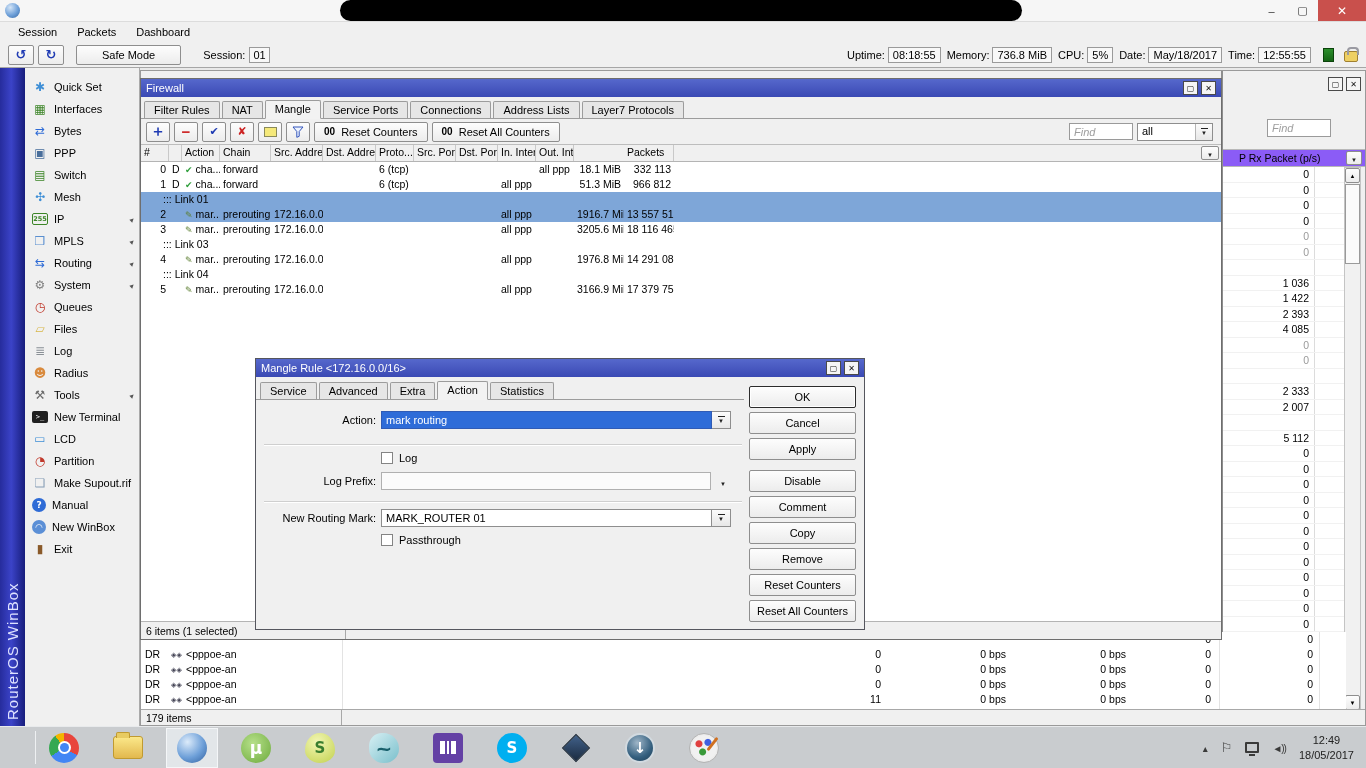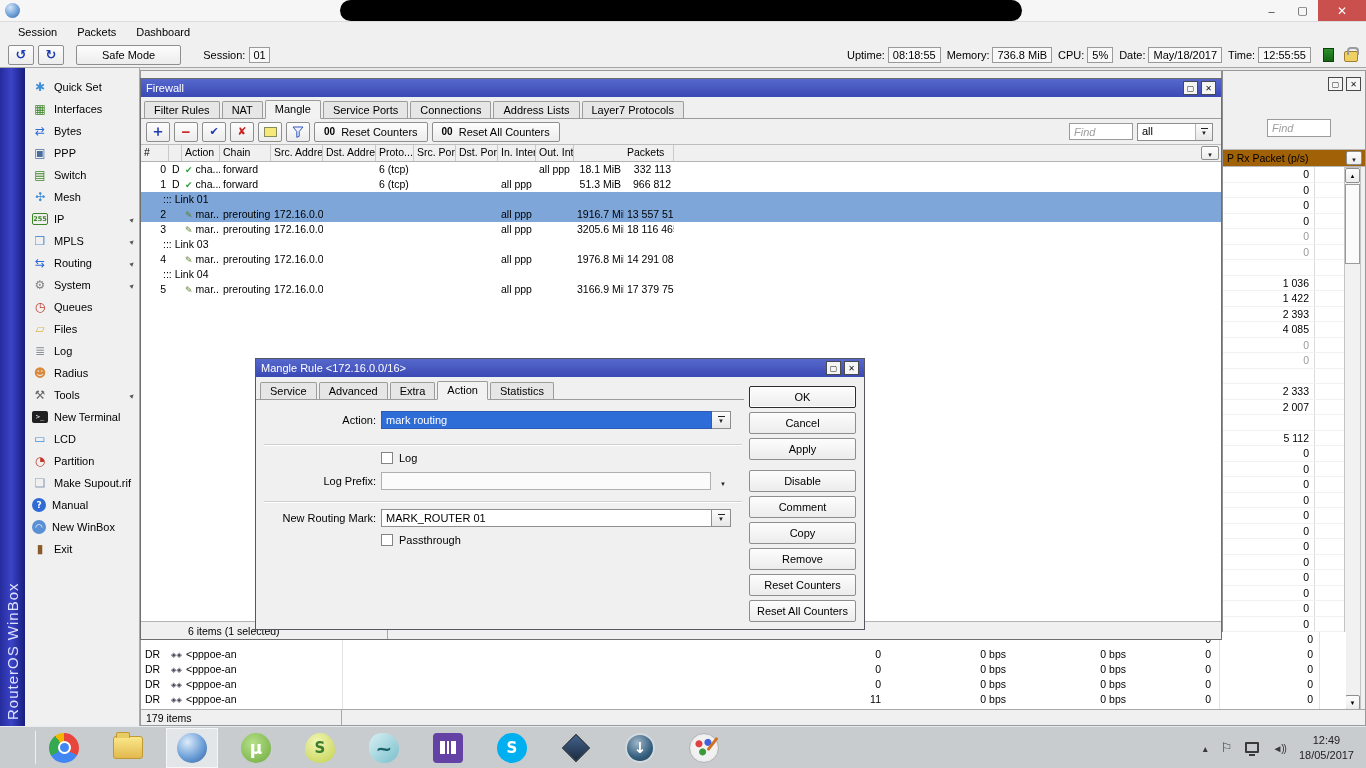--- a/index.html
+++ b/index.html
@@ -43,21 +43,21 @@
   .sb-icon.circled{border-radius:50%;font-size:9px;font-weight:bold;height:14px;width:14px;}
   .sb-arrow{margin-left:auto;margin-right:5px;font-size:8px;color:#555;transform:rotate(-45deg);}
 
   
   #bg-window{position:absolute;left:140px;top:70px;width:1226px;height:656px;background:#f0f0f0;border:1px solid #9a9a9a;z-index:1;}
   .mini-btn{width:15px;height:14px;background:#f5f5f5;border:1px solid #4a4a4a;display:flex;align-items:center;justify-content:center;font-size:8px;color:#111;}
   .bgw-ctrl{position:absolute;top:6px;right:4px;display:flex;gap:3px;}
   .bgw-find{position:absolute;top:48px;right:34px;width:64px;height:18px;padding:1px 4px;font-size:11px;}
   input::placeholder{font-style:italic;color:#9d9d9d;}
   .bgw-divider{position:absolute;left:1080px;top:0;bottom:16px;width:2px;border-left:2px solid #8e8e8e;}
-  .bgw-colheader{position:absolute;left:1082px;top:78px;right:0;height:18px;background:#a16207;border-top:1px solid #b8b8b8;border-bottom:1px solid #b8b8b8;display:flex;align-items:center;padding-left:4px;font-size:10.5px;white-space:nowrap;overflow:hidden;}
+  .bgw-colheader{position:absolute;left:1082px;top:78px;right:0;height:18px;background:#8b5cf6;border-top:1px solid #b8b8b8;border-bottom:1px solid #b8b8b8;display:flex;align-items:center;padding-left:16px;font-size:10.5px;white-space:nowrap;overflow:hidden;}
   .bgw-sort{position:absolute;right:3px;top:80px;width:16px;height:14px;}
   .rxlist{position:absolute;left:1082px;top:96px;width:123px;height:465px;background:#fff;overflow:hidden;}
   .rx-row{height:15.5px;border-bottom:1px solid #f1f1f1;display:flex;}
   .rx-num{width:92px;text-align:right;padding-right:5px;border-right:1px solid #dcdcdc;font-size:10.5px;line-height:15px;}
   .rx-num.dim{color:#9a9a9a;}
   .sbar{position:absolute;right:4px;top:96px;width:17px;height:544px;background:#f1f1f1;border:1px solid #c4c4c4;}
   .sb-up,.sb-dn{position:absolute;left:0;right:0;height:15px;font-size:6px;}
   .sb-up{top:0;} .sb-dn{bottom:0;}
   .sb-thumb{position:absolute;top:16px;left:0;right:0;height:80px;background:#fbfbfb;border:1px solid #9a9a9a;}
   .bgw-bottom{position:absolute;left:0;top:561px;width:1205px;height:79px;background:#fff;overflow:hidden;}
@@ -96,21 +96,21 @@
   .hcell{border-right:1px solid #c9c9c9;padding:1px 3px;white-space:nowrap;overflow:hidden;flex:none;}
   .hsort{position:absolute;right:2px;top:1px;width:18px;height:14px;}
   .fw-rows{position:absolute;left:0;right:0;top:83px;bottom:18px;background:#fff;overflow:hidden;font-size:10.5px;}
   .trow{display:flex;height:15px;line-height:15px;}
   .trow.sel{background:#7ea6d8;}
   .trow.comment{display:block;padding-left:22px;}
   .tcell{padding:0 3px;white-space:nowrap;overflow:hidden;flex:none;}
   .tcell.rt{text-align:right;}
   .act-ic{margin-right:3px;font-size:9px;}
   .act-ic.check{color:#2e9e3a;} .act-ic.pencil{color:#5a7d2e;}
-  .fw-status{position:absolute;left:0;right:0;bottom:0;height:18px;background:#f0f0f0;border-top:1px solid #b4b4b4;display:flex;align-items:center;font-size:10.5px;padding-left:42px;}
+  .fw-status{position:absolute;left:0;right:0;bottom:0;height:18px;background:#f0f0f0;border-top:1px solid #b4b4b4;display:flex;align-items:center;font-size:10.5px;}
   .fw-status .box{width:205px;height:100%;border-right:1px solid #a8a8a8;display:flex;align-items:center;padding-left:5px;}
 
   
   #dialog{position:absolute;left:255px;top:358px;width:610px;height:272px;background:#f0f0f0;border:1px solid #55565e;z-index:10;}
   .dlg-tabs{position:absolute;left:0;right:120px;top:20px;height:21px;display:flex;align-items:flex-end;padding:0 4px;border-bottom:1px solid #9c9c9c;}
   .dlabel{position:absolute;left:0;width:120px;text-align:right;line-height:18px;}
   .combo{position:absolute;left:125px;height:18px;display:flex;}
   .combo .val{flex:1;border:1px solid #2f5bb5;background:#2e6cd8;color:#fff;padding:1px 4px;line-height:14px;white-space:nowrap;overflow:hidden;}
   .combo .val.plain{border:1px solid #8e8e8e;background:#fff;color:#000;}
   .combo .combo-btn{border:1px solid #8e8e8e;border-left:none;width:19px;}

